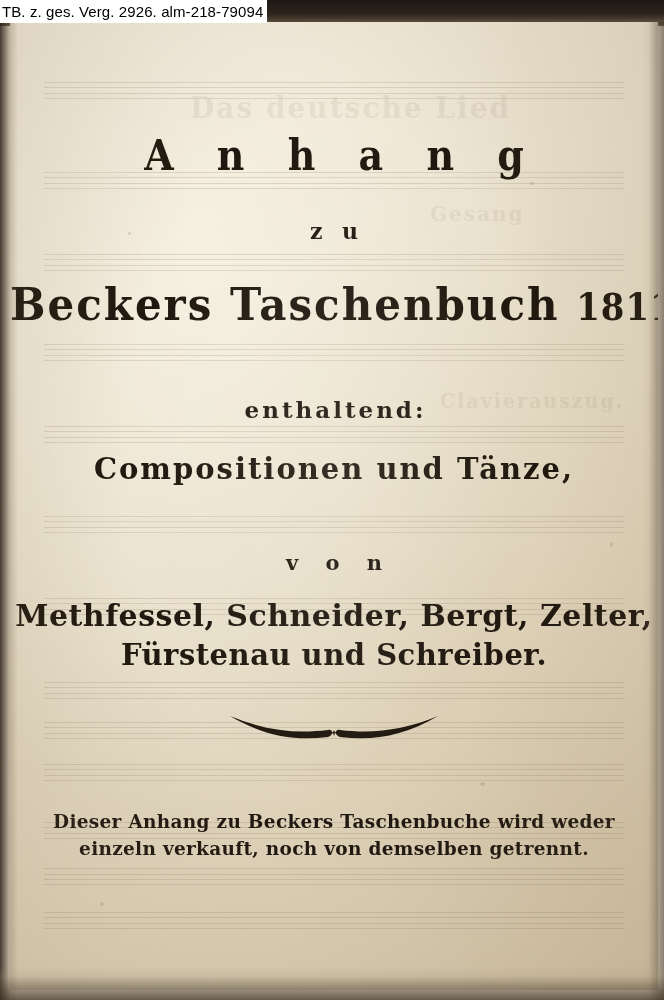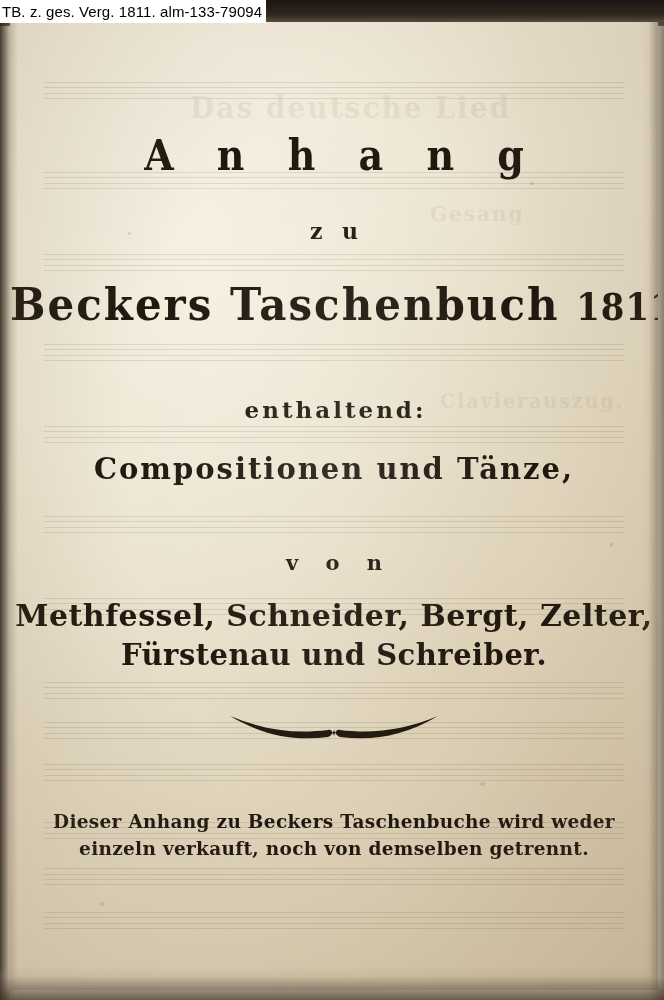--- a/index.html
+++ b/index.html
@@ -282,14 +282,14 @@
 
     </div>
 
     <div class="aging"></div>
   </div>
 
   <div class="edge-left"></div>
   <div class="edge-right"></div>
   <div class="edge-bottom"></div>
 
-  <div class="watermark">TB. z. ges. Verg. 1811. alm-133-79094</div>
+  <div class="watermark">TB. z. ges. Verg. 2926. alm-218-79094</div>
 </div>
 
 </body></html>

